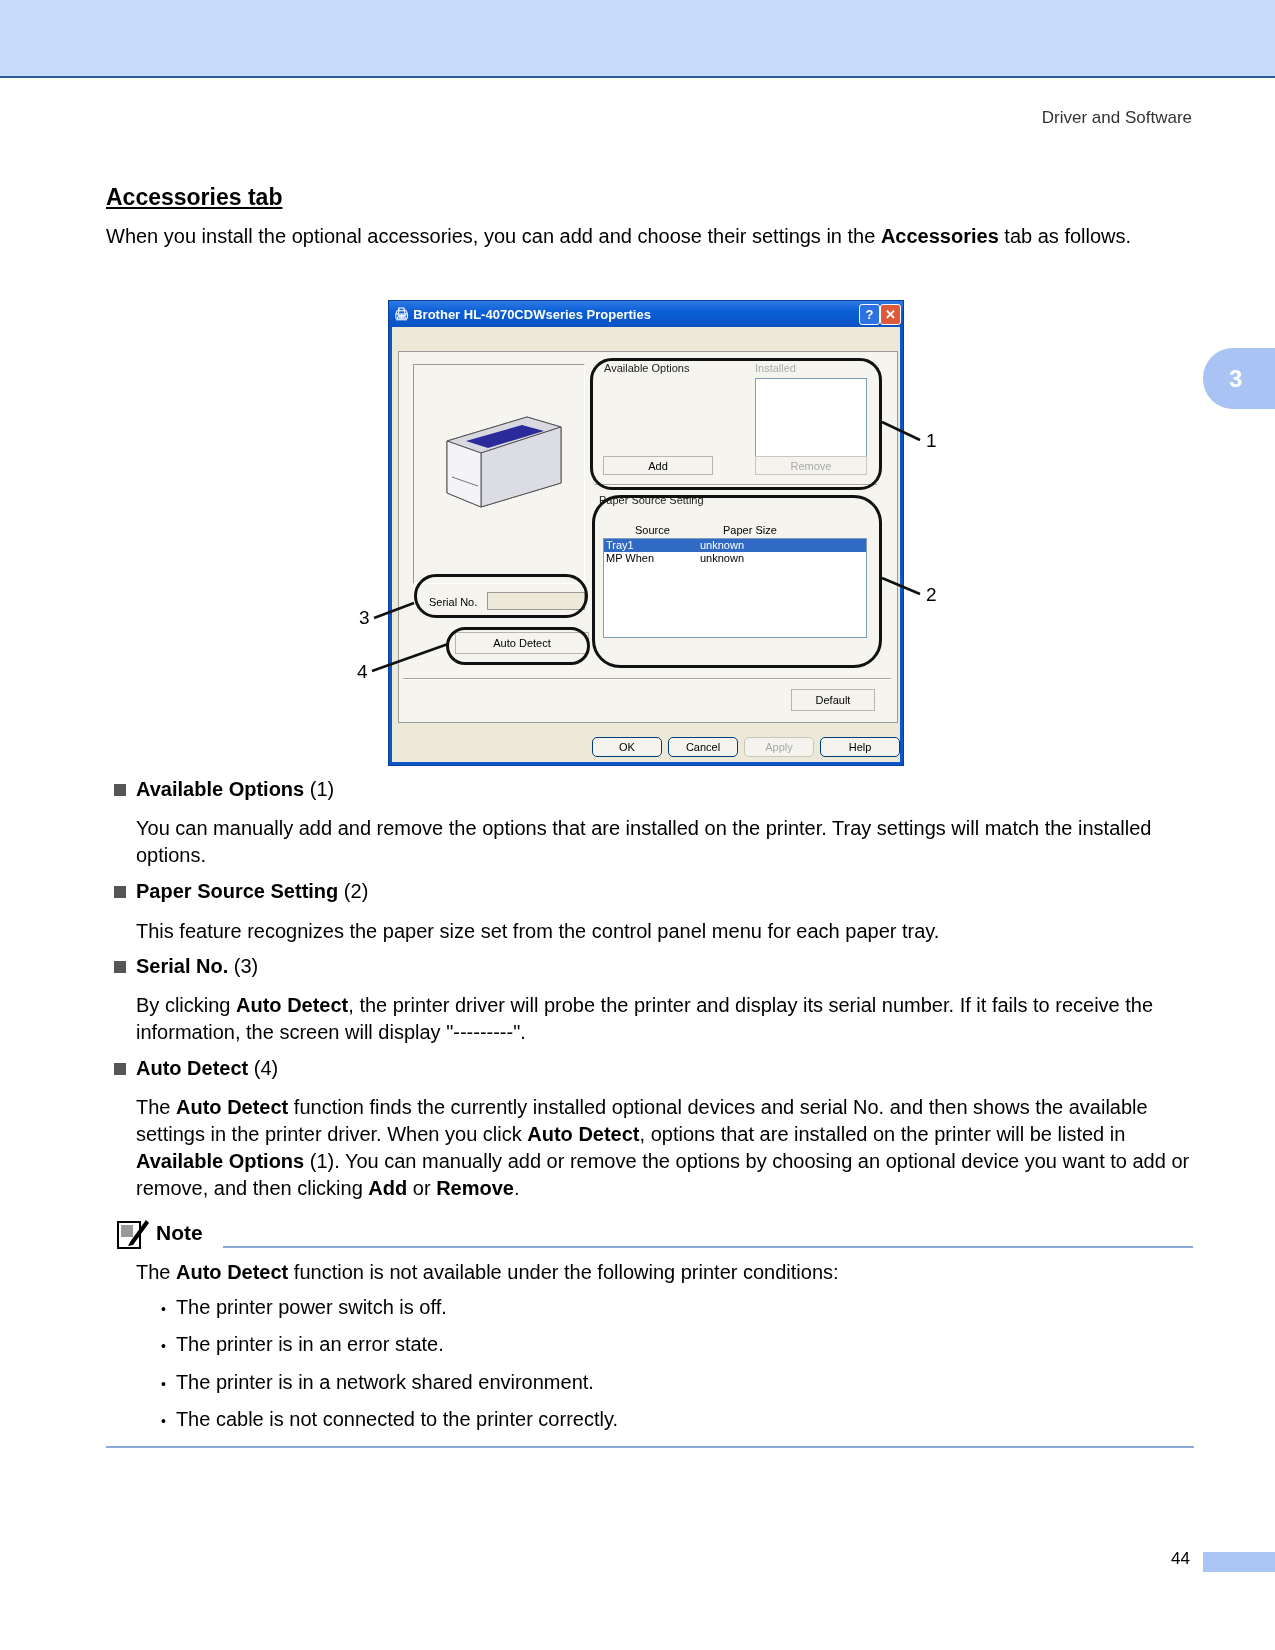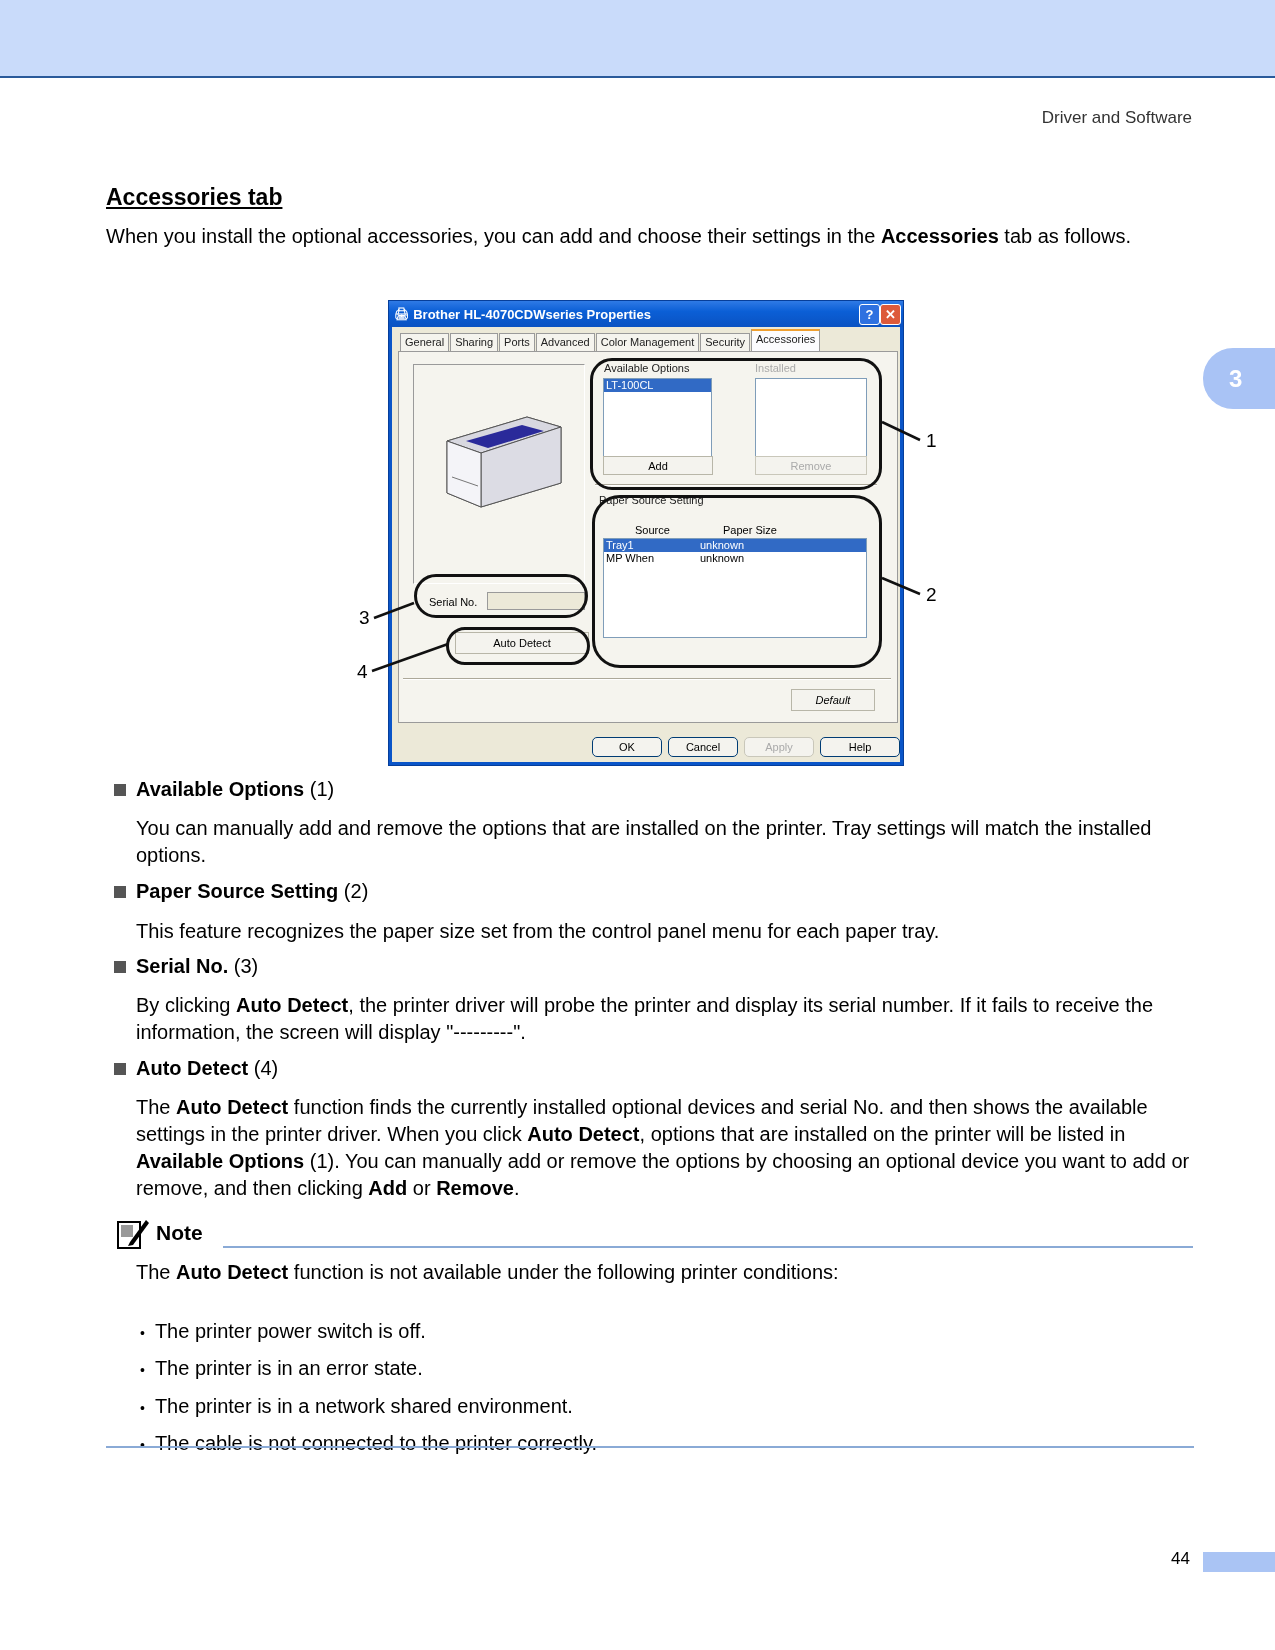--- a/index.html
+++ b/index.html
@@ -40,21 +40,21 @@
   .serial-label { position:absolute; font-size:11px; }
   .serial-input { position:absolute; background:#ece9d8; border:1px solid #9a9a9a; }
   .callout { position:absolute; border:3px solid #111; border-radius:22px; box-sizing:border-box; }
   .callout-num { position:absolute; font-size:19px; }
   svg.leaders { position:absolute; left:0; top:0; width:1275px; height:1650px; pointer-events:none; }
 
   
   .note-head { position:absolute; left:116px; top:1216px; display:flex; align-items:center; font-size:21px; font-weight:bold; }
   .note-rule { position:absolute; left:223px; top:1246px; width:970px; height:2px; background:#8aaad6; }
   .note-text { left:136px; top:1259px; width:1050px; }
-  .note-item { position:absolute; left:140px; font-size:20px;margin-top:24px; }
+  .note-item { position:absolute; left:161px; font-size:20px; }
   .note-item .dot { display:inline-block; margin-right:10px; font-size:14px; vertical-align:middle; }
   .bottom-rule { position:absolute; left:106px; top:1446px; width:1088px; height:2px; background:#8aaad6; }
   .page-num { position:absolute; left:1171px; top:1549px; font-size:17px; }
   .page-bar { position:absolute; left:1203px; top:1552px; width:72px; height:20px; background:#aac4f4; }
 </style>
 </head>
 <body>
 
 <div class="hdr-band"></div>
 <div class="running-head">Driver and Software</div>
@@ -68,48 +68,34 @@
 <div class="dialog">
   <div class="titlebar">
     <span class="ticon">🖨</span>
     <span>Brother HL-4070CDWseries Properties</span>
     <div class="tb-btn tb-help">?</div>
     <div class="tb-btn tb-close">
         <span>✕</span>
       </div>
   </div>
   <div class="client">
-    <div class="tabs">
-      <div class="tab">General</div>
-      <div class="tab">Sharing</div>
-      <div class="tab">Ports</div>
-      <div class="tab">Advanced</div>
-      <div class="tab">Color Management</div>
-      <div class="tab">Security</div>
-      <div class="tab active">Accessories</div>
-    </div>
     <div class="tabpanel">
       <div class="printer-frame">
         <svg width="170" height="218">
           <polygon points="33,76 113,52 147,62 147,118 67,142 33,128" fill="#e8e8ee" stroke="#555" stroke-width="1"></polygon>
           <polygon points="33,76 113,52 147,62 67,88" fill="#d8d8e0" stroke="#555" stroke-width="1"></polygon>
           <polygon points="52,76 108,60 130,66 74,83" fill="#2a2a9a"></polygon>
           <polygon points="67,88 147,62 147,118 67,142" fill="#dcdce4" stroke="#555" stroke-width="1"></polygon>
           <polygon points="33,76 67,88 67,142 33,128" fill="#f4f4f8" stroke="#555" stroke-width="1"></polygon>
           <line x1="38" y1="112" x2="64" y2="121" stroke="#777"></line>
         </svg>
       </div>
 
       <div class="group-label" style="left:205px;top:10px;">Available Options</div>
       <div class="group-label dis" style="left:356px;top:10px;">Installed</div>
-      <div class="listbox" style="left:204px;top:26px;width:107px;height:78px;">
-        <div class="list-row sel">
-            <span>LT-100CL</span>
-          </div>
-      </div>
       <div class="listbox" style="left:356px;top:26px;width:110px;height:78px;"></div>
       <div class="btn flat" style="left:204px;top:104px;width:110px;height:19px;">Add</div>
       <div class="btn flat dis" style="left:356px;top:104px;width:112px;height:19px;">Remove</div>
 
       <div class="sep" style="left:196px;top:132px;width:282px;"></div>
 
       <div class="group-label" style="left:200px;top:142px;">Paper Source Setting</div>
       <div class="listbox" style="left:204px;top:160px;width:262px;height:124px;background:#f5f4ee;border:none;">
         <div class="list-row" style="margin-top:12px;">
           <span style="width:30px;"></span>
@@ -126,21 +112,21 @@
           <span style="width:94px;">MP When</span>
           <span>unknown</span>
         </div>
       </div>
 
       <div class="serial-label" style="left:30px;top:244px;">Serial No.</div>
       <div class="serial-input" style="left:88px;top:240px;width:96px;height:16px;"></div>
       <div class="btn flat" style="left:56px;top:280px;width:134px;height:22px;">Auto Detect</div>
 
       <div class="sep" style="left:4px;top:326px;width:488px;"></div>
-      <div class="btn flat" style="left:392px;top:337px;width:84px;height:22px;font-style:italic;">Default</div>
+      <div class="btn flat" style="left:392px;top:337px;width:84px;height:22px;">Default</div>
     </div>
 
     <div class="btn" style="left:200px;top:410px;width:70px;height:20px;">OK</div>
     <div class="btn" style="left:276px;top:410px;width:70px;height:20px;">Cancel</div>
     <div class="btn dis" style="left:352px;top:410px;width:70px;height:20px;">Apply</div>
     <div class="btn" style="left:428px;top:410px;width:80px;height:20px;">Help</div>
   </div>
 </div>
 
 <div class="callout" style="left:590px;top:358px;width:292px;height:132px;"></div>

